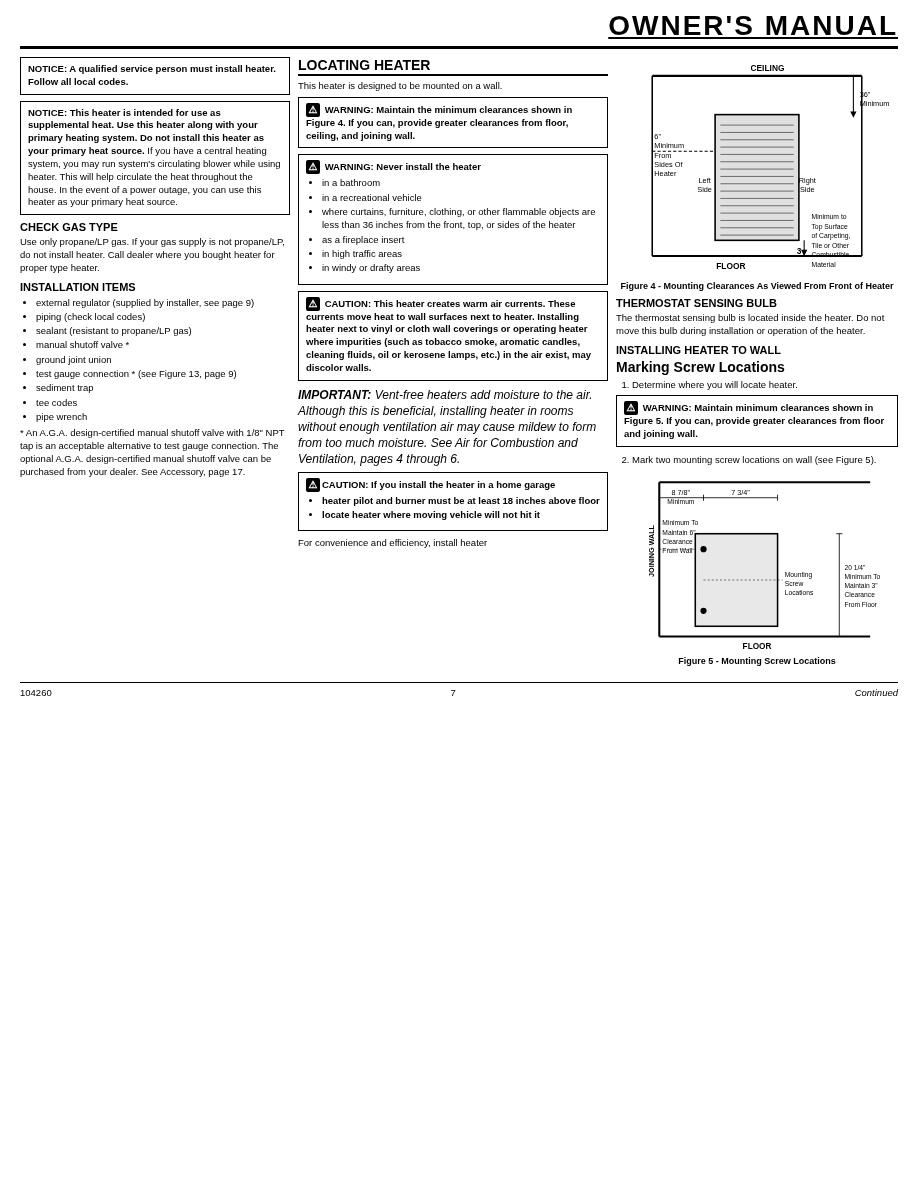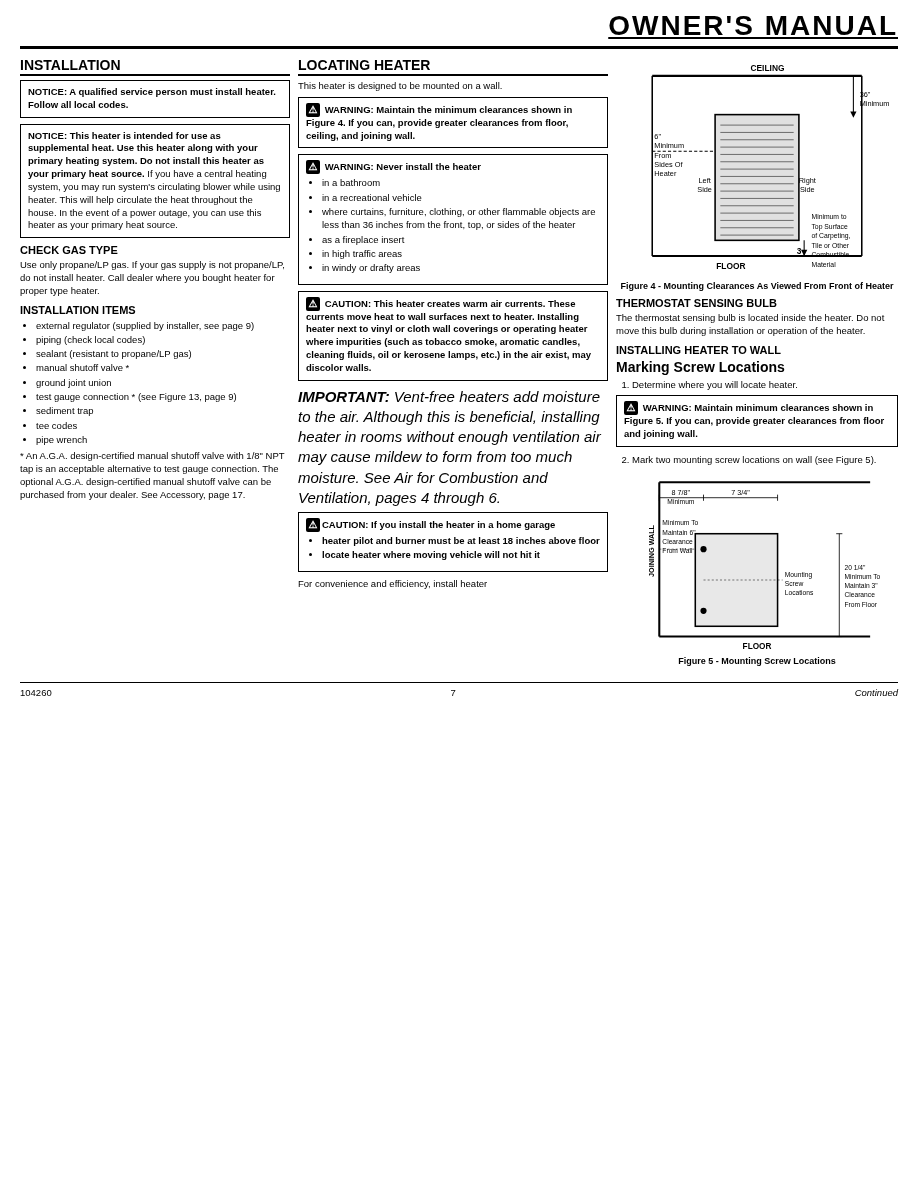--- a/index.html
+++ b/index.html
@@ -123,21 +123,21 @@
       margin-bottom: 6px;
       font-size: 9.5px;
       line-height: 1.35;
       font-weight: 700;
     }
     .caution-box ul, .caution-box p.normal {
       font-weight: 400;
     }
     .important-text {
       font-style: italic;
-      font-size: 15px;
+      font-size: 12px;
       line-height: 1.35;
       margin-bottom: 4px;
     }
     .fig-caption {
       font-size: 9px;
       font-weight: 700;
       text-align: center;
       margin-top: 2px;
       margin-bottom: 6px;
     }
@@ -184,21 +184,20 @@
 
 <div class="page">
 
   <div class="header">
     <h1>OWNER'S MANUAL</h1>
   </div>
 
   <div class="columns">
 
     <div class="col-left">
-      <div class="section-title">INSTALLATION</div>
 
       <div class="notice-box">
         <strong>NOTICE: A qualified service person must install heater. Follow all local codes.</strong>
       </div>
 
       <div class="notice-box">
         <strong>NOTICE: This heater is intended for use as supplemental heat. Use this heater along with your primary heating system. Do not install this heater as your primary heat source.</strong>
         <span> If you have a central heating system, you may run system's circulating blower while using heater. This will help circulate the heat throughout the house. In the event of a power outage, you can use this heater as your primary heat source.</span>
       </div>
 

